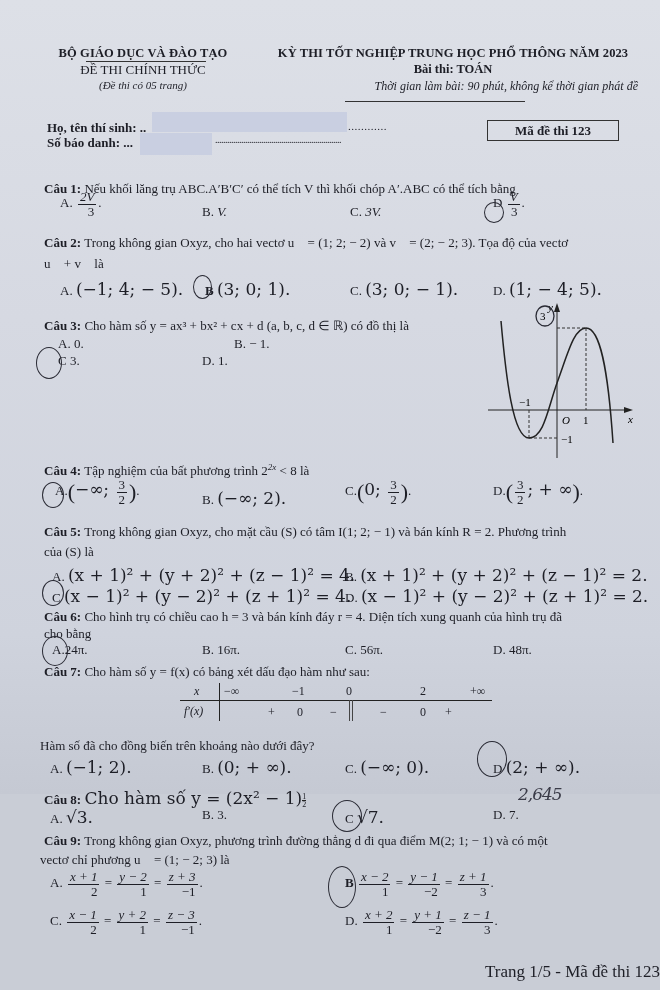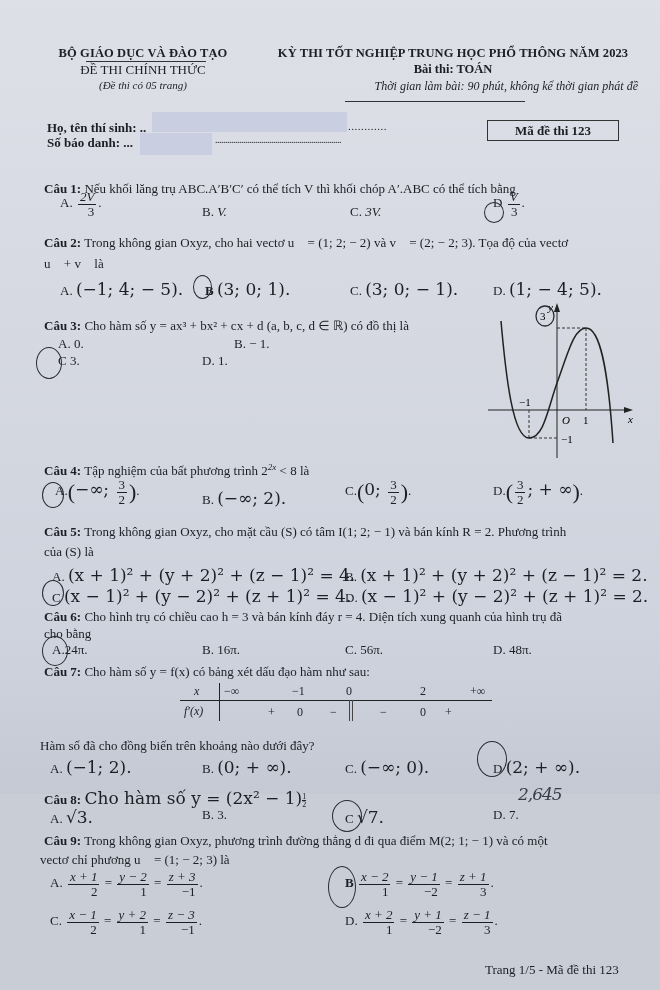--- a/index.html
+++ b/index.html
@@ -260,14 +260,14 @@
     <span class="frac">
         <span class="n">y + 1</span>
         <span class="d">−2</span>
       </span> =
     <span class="frac">
         <span class="n">z − 1</span>
         <span class="d">3</span>
       </span>.
   </div>
 
-  <div class="abs" style="left:485px;top:962px;font-size:13px;">Trang 1/5 - Mã đề thi 123</div>
+  <div class="abs" style="left:485px;top:962px;font-size:17px;">Trang 1/5 - Mã đề thi 123</div>
 </div>
 
 </body></html>

